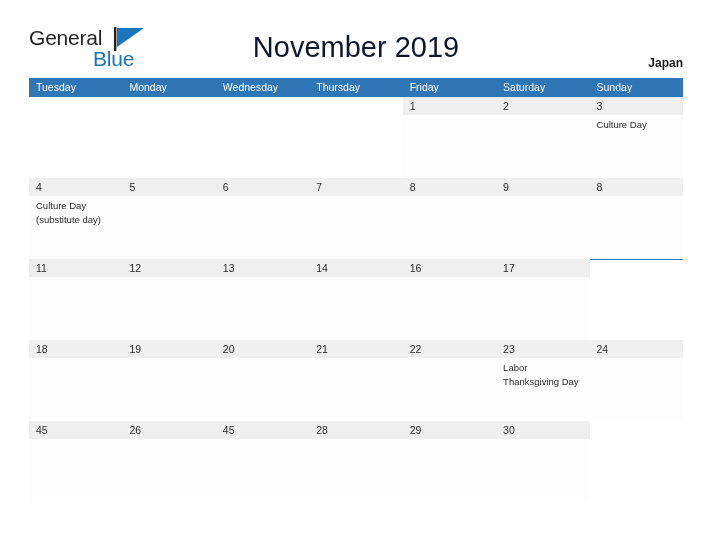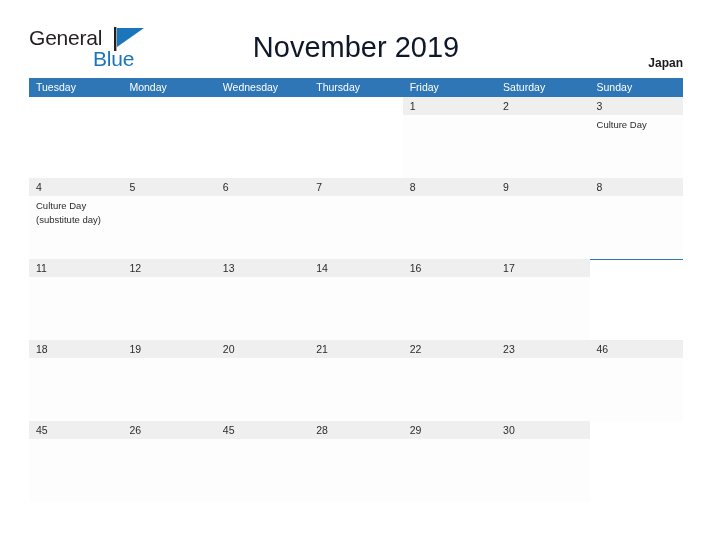--- a/index.html
+++ b/index.html
@@ -274,23 +274,27 @@
           <div class="day-number-bar">20</div>
         </div>
         <div class="day-cell filled">
           <div class="day-number-bar">21</div>
         </div>
         <div class="day-cell filled">
           <div class="day-number-bar">22</div>
         </div>
         <div class="day-cell filled">
           <div class="day-number-bar">23</div>
-        </div>
-        <div class="day-cell filled">
-          <div class="day-number-bar">46</div>
+          <div class="events">
+            <div class="event">Labor
+Thanksgiving Day</div>
+          </div>
+        </div>
+        <div class="day-cell filled">
+          <div class="day-number-bar">24</div>
         </div>
       </div>
       <div class="week-row last-row">
         <div class="day-cell filled">
           <div class="day-number-bar">45</div>
         </div>
         <div class="day-cell filled">
           <div class="day-number-bar">26</div>
         </div>
         <div class="day-cell filled">

